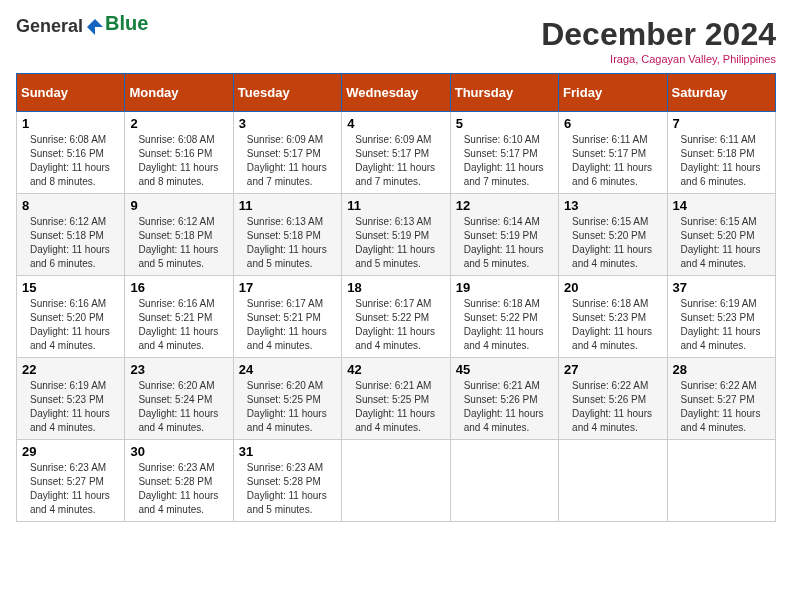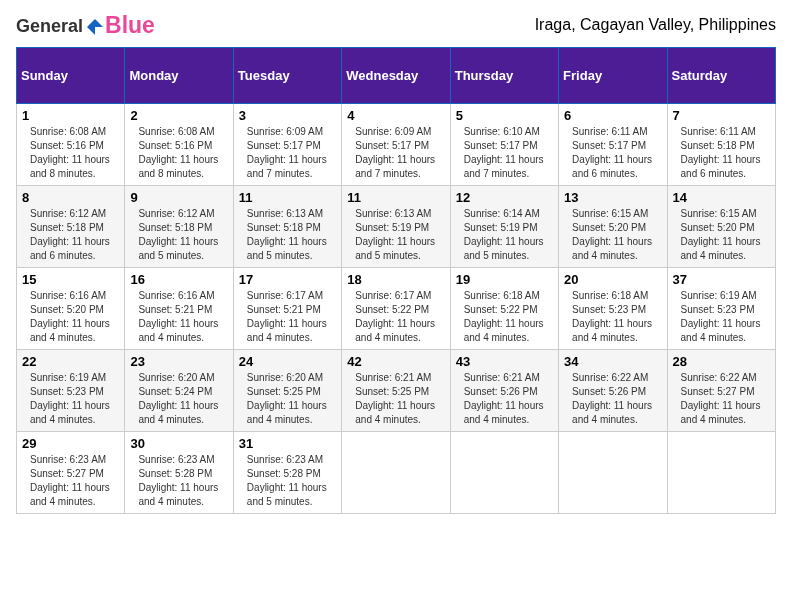--- a/index.html
+++ b/index.html
@@ -24,50 +24,50 @@
     .logo-text {
       display: flex;
       align-items: center;
     }
     .logo-general {
       font-size: 18px;
       font-weight: bold;
       color: #333;
     }
     .logo-blue {
-      font-size: 23px;
-      font-weight: bold;
-      color: #ec4899;
+      font-size: 20px;
+      font-weight: bold;
+      color: #15803d;
     }
     .logo-icon {
       width: 20px;
       height: 20px;
       margin-left: 2px;
     }
     .title-section {
       text-align: right;
     }
     .month-title {
       font-size: 32px;
       font-weight: bold;
       color: #333;
     }
     .location {
-      font-size: 16px;
-      color: #000000;
+      font-size: 11px;
+      color: #be185d;
     }
     .calendar {
       width: 100%;
       border-collapse: collapse;
       font-size: 11px;
     }
     .calendar th {
-      background: #4c1d95;
+      background: #c2410c;
       color: #fff;
-      padding: 20px 4px;
+      padding: 11px 4px;
       text-align: left;
       font-size: 13px;
       font-weight: bold;
       border: 1px solid #1565c0;
     }
     .calendar td {
       border: 1px solid #ccc;
       vertical-align: top;
       padding: 4px 5px;
       width: calc(100%/7);
@@ -100,20 +100,21 @@
   <div class="logo">
     <div class="logo-text">
       <span class="logo-general">General</span>
       <svg class="logo-icon" viewBox="0 0 20 20">
         <polygon points="10,2 18,10 10,10 10,18 2,10 10,2" fill="#1565c0"></polygon>
       </svg>
     </div>
     <span class="logo-blue" style="margin-top:-4px;">Blue</span>
   </div>
   <div class="title-section">
+    <div class="month-title">December 2024</div>
     <div class="location">Iraga, Cagayan Valley, Philippines</div>
   </div>
 </div>
 
 <table class="calendar">
   <thead>
     <tr id="header-row">
         <th>Sunday</th>
         <th>Monday</th>
         <th>Tuesday</th>
@@ -225,25 +226,25 @@
         </td>
         <td>
           <span class="day-num">24</span>
 <div class="day-info">Sunrise: 6:20 AM<br>Sunset: 5:25 PM<br>Daylight: 11 hours<br>and 4 minutes.</div>
         </td>
         <td>
           <span class="day-num">42</span>
 <div class="day-info">Sunrise: 6:21 AM<br>Sunset: 5:25 PM<br>Daylight: 11 hours<br>and 4 minutes.</div>
         </td>
         <td>
-          <span class="day-num">43</span>
+          <span class="day-num">45</span>
 <div class="day-info">Sunrise: 6:21 AM<br>Sunset: 5:26 PM<br>Daylight: 11 hours<br>and 4 minutes.</div>
         </td>
         <td>
-          <span class="day-num">34</span>
+          <span class="day-num">27</span>
 <div class="day-info">Sunrise: 6:22 AM<br>Sunset: 5:26 PM<br>Daylight: 11 hours<br>and 4 minutes.</div>
         </td>
         <td>
           <span class="day-num">28</span>
 <div class="day-info">Sunrise: 6:22 AM<br>Sunset: 5:27 PM<br>Daylight: 11 hours<br>and 4 minutes.</div>
         </td>
       </tr>
       <tr>
         <td>
           <span class="day-num">29</span>

